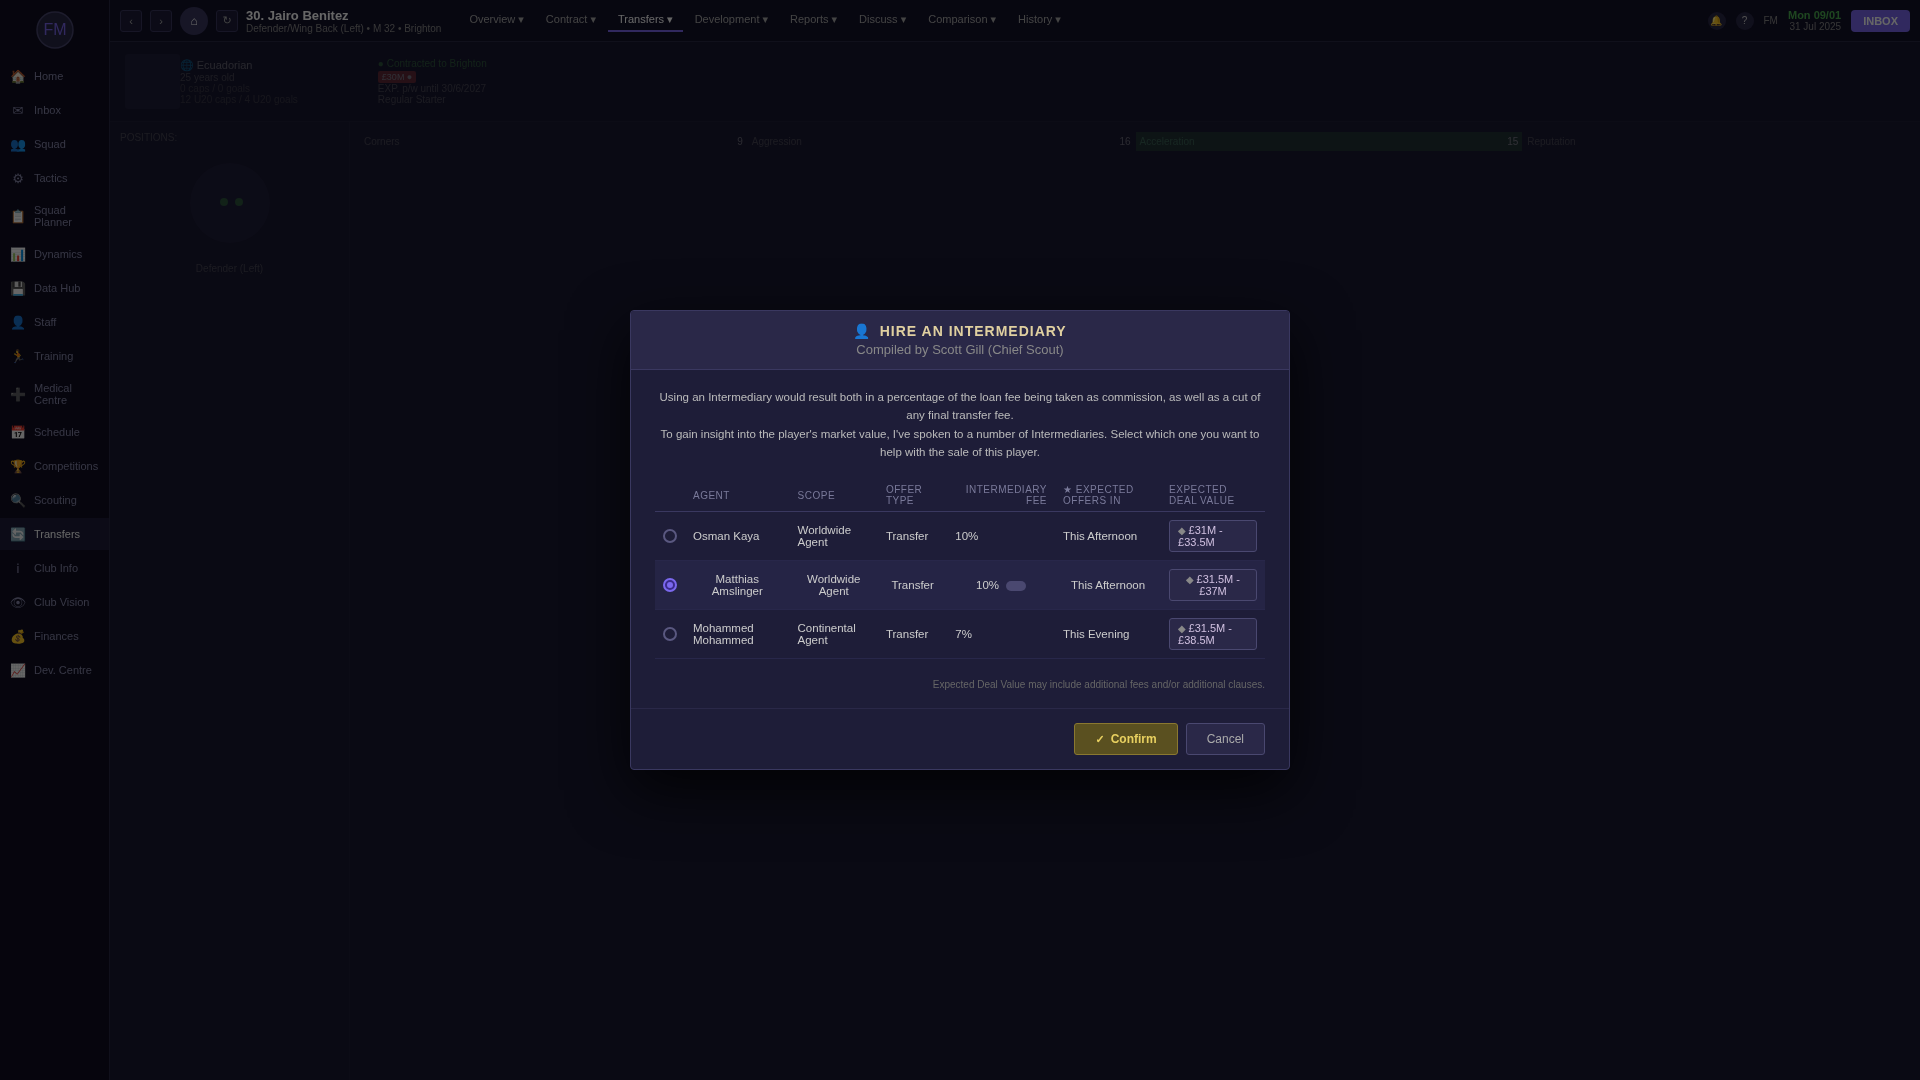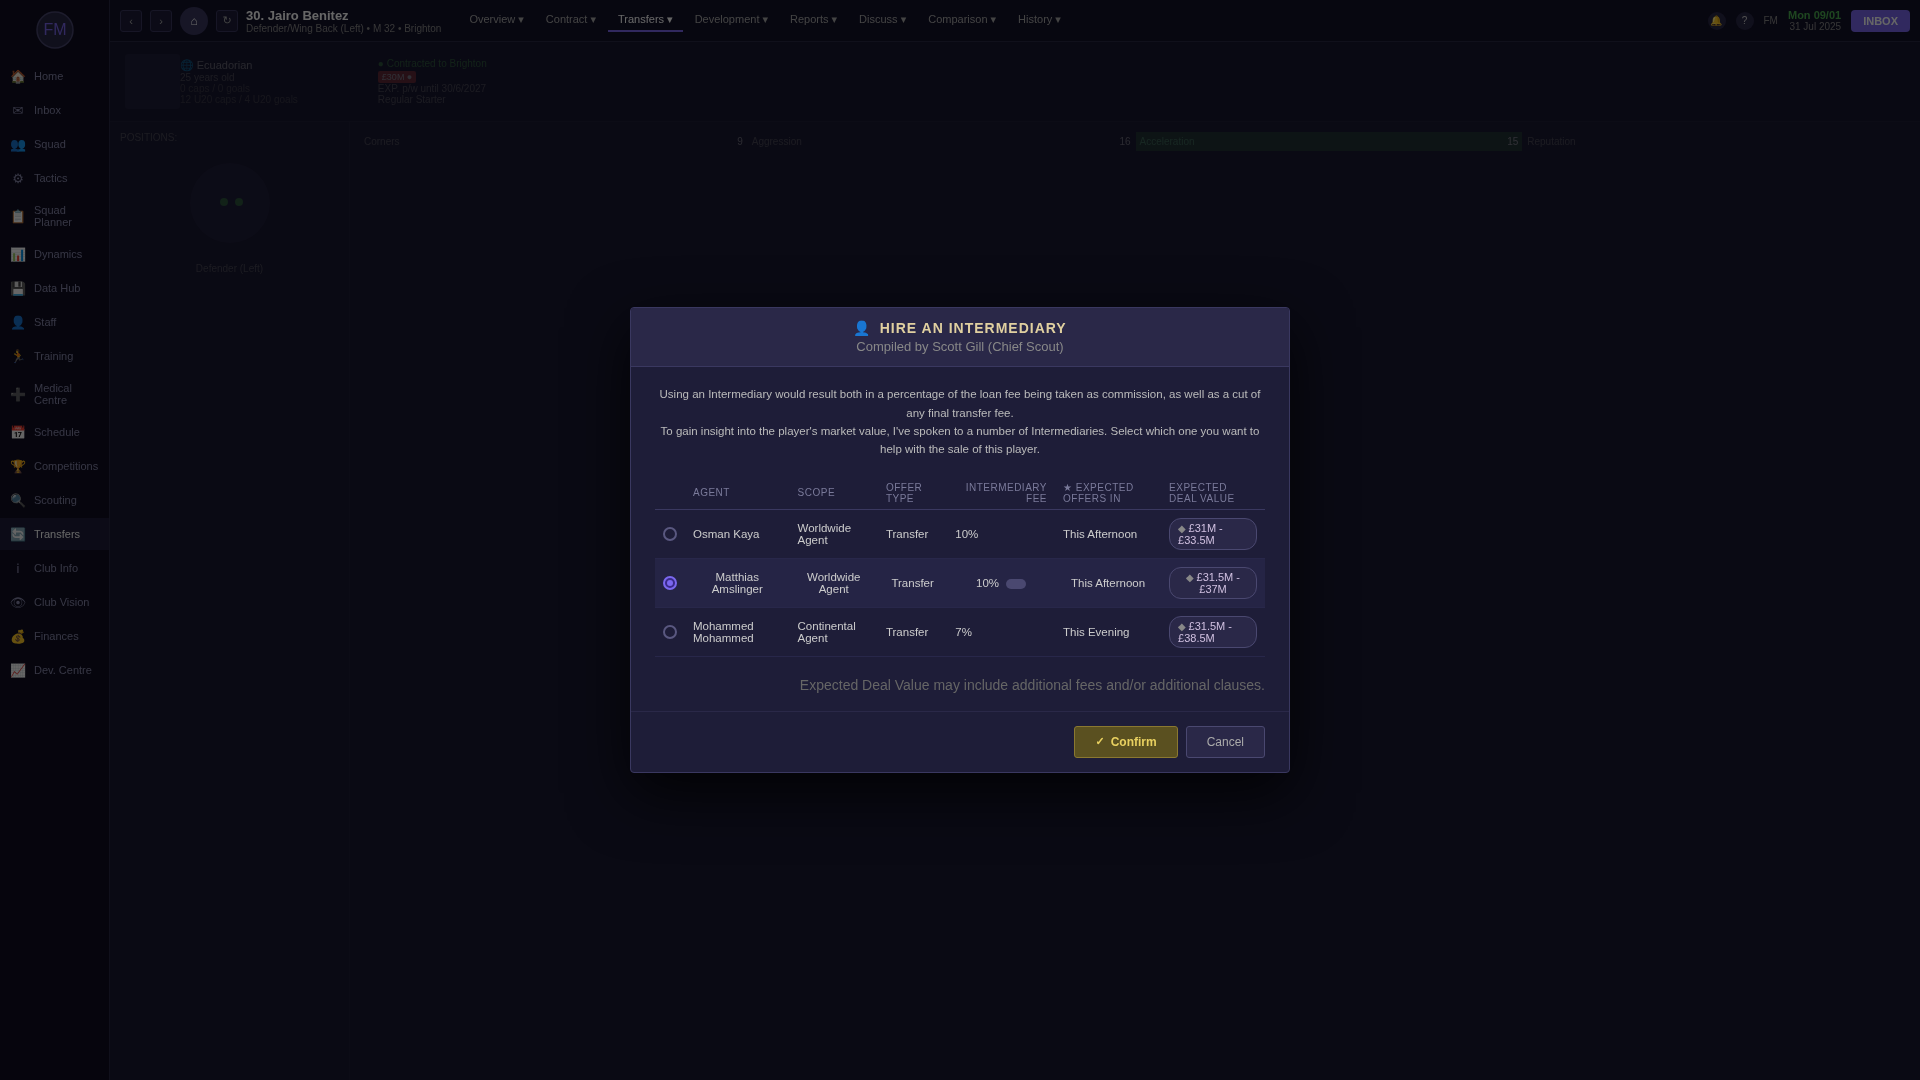--- a/index.html
+++ b/index.html
@@ -307,38 +307,38 @@
       left: 2px;
       width: 6px;
       height: 6px;
       border-radius: 50%;
       background: #7b68ee;
     }
 
     .deal-value-badge {
       background: #2a2848;
       border: 1px solid #4a4870;
-      border-radius: 12px;
+      border-radius: 3px;
       padding: 3px 8px;
       font-size: 11px;
       color: #d0c0e0;
       display: inline-block;
     }
 
     .fee-percent {
       color: #aaa;
     }
 
     .expected-time {
       color: #b8a0d0;
     }
 
     .footnote {
       color: #666;
-      font-size: 14px;
+      font-size: 10px;
       margin-top: 20px;
       text-align: right;
     }
 
     
     .modal-footer {
       padding: 14px 24px;
       display: flex;
       justify-content: flex-end;
       gap: 8px;

